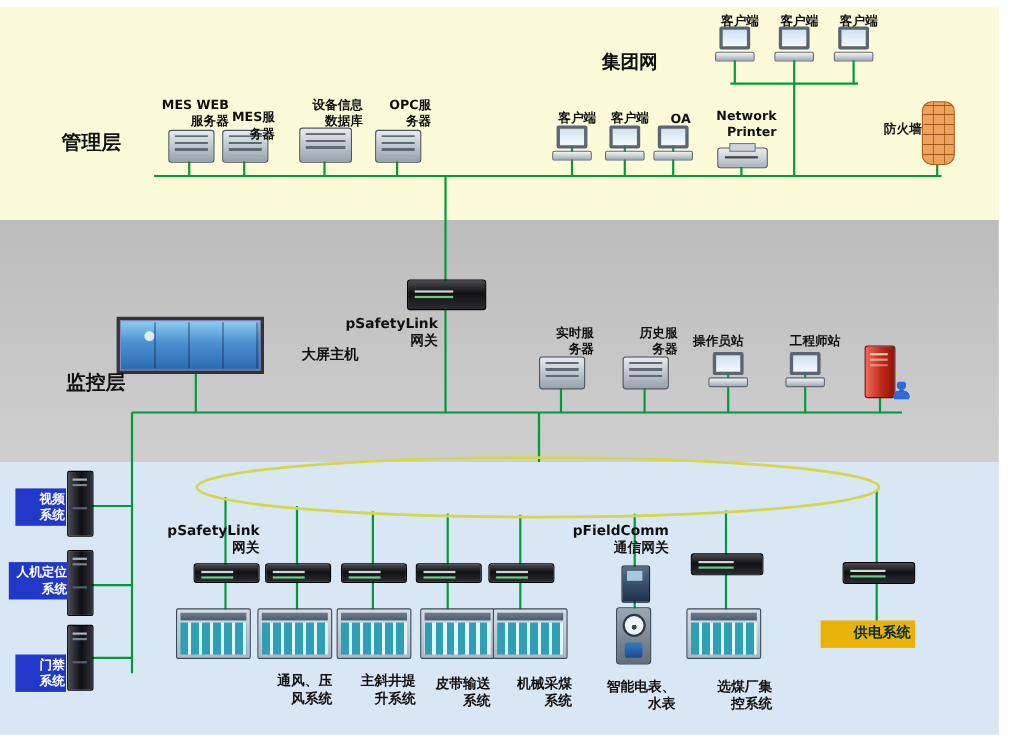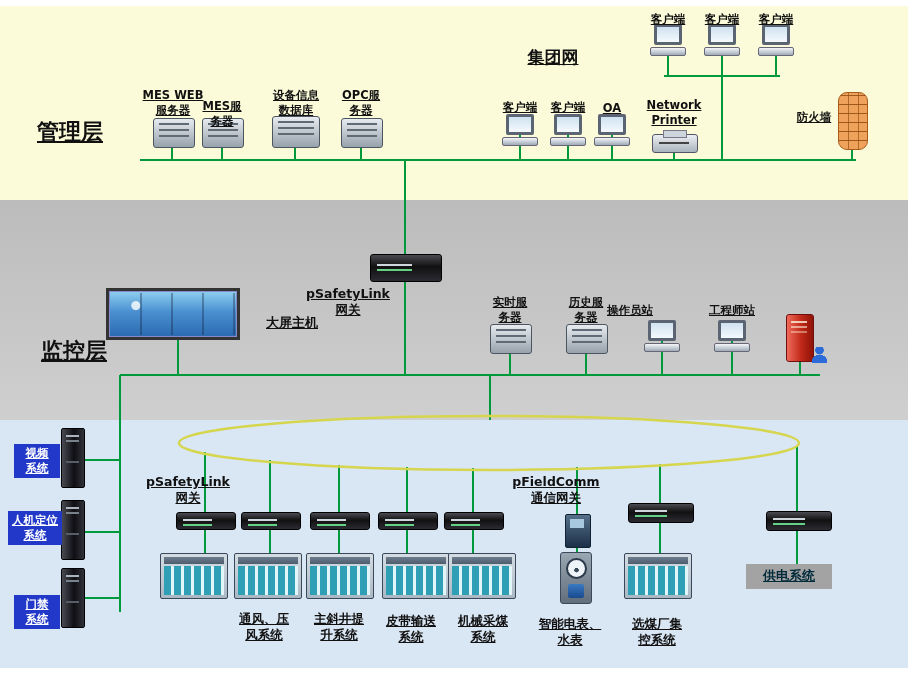--- a/index.html
+++ b/index.html
@@ -5,24 +5,24 @@
   html,body{margin:0;padding:0;background:#fff;}
   body{font-family:"DejaVu Sans",sans-serif;}
   .stage{position:relative;width:920px;height:674px;background:#fff;overflow:hidden;}
   .band{position:absolute;left:0;width:908px;}
   .band-mgmt{top:6px;height:194px;background:#fbfbd9;}
   .band-mon{top:200px;height:220px;background:linear-gradient(#bcbcbc,#cfcfcf);}
   .band-field{top:420px;height:248px;background:#d9e6f3;}
   .wires{position:absolute;left:0;top:0;z-index:1;}
   .abs{position:absolute;z-index:2;}
   .lbl{position:absolute;z-index:3;font-weight:bold;font-size:11.5px;line-height:1.3;
-       text-align:center;white-space:pre-line;color:#111;text-decoration:underline;}
-  .fs18{font-size:22px;} .fs17{font-size:17px;} .fs13{font-size:13px;margin-left:20px;} .fs12{font-size:12.5px;}
+       text-align:right;white-space:pre-line;color:#111;}
+  .fs18{font-size:18px;} .fs17{font-size:17px;} .fs13{font-size:13px;margin-left:20px;} .fs12{font-size:12.5px;}
   .lbl-blue{background:#2238c8;color:#fff;padding:2px 1px;}
-  .lbl-green{background:#a3a3a3;color:#002a3a;padding:4px 4px;font-size:13px;}
+  .lbl-green{background:#eab308;color:#002a3a;padding:4px 4px;font-size:13px;}
 
   .icon-server{width:40px;height:28px;border:1px solid #4a5560;border-radius:3px;
     background:linear-gradient(#e7ebef,#97a2ac);}
   .icon-server::before{content:"";display:block;margin:4px 5px;height:18px;
     background:repeating-linear-gradient(#5f6a74 0 2px,transparent 2px 6px);}
 
   .icon-pc{width:36px;height:32px;}
   .icon-pc::before{content:"";position:absolute;left:4px;top:0;width:22px;height:15px;
     border:3px solid #5a6472;background:linear-gradient(#cfe2f0,#f4f9fd);border-radius:2px;}
   .icon-pc::after{content:"";position:absolute;left:0;bottom:0;width:34px;height:7px;
@@ -182,21 +182,21 @@
 
   <div class="abs icon-bigscreen" style="left:106px;top:288px"></div>
   <div class="lbl fs13" style="left:238px;top:315px;width:68px">大屏主机</div>
 
   <div class="lbl" style="left:480px;top:295px;width:60px">实时服
 务器</div>
   <div class="abs icon-server" style="left:490px;top:324px"></div>
   <div class="lbl" style="left:556px;top:295px;width:60px">历史服
 务器</div>
   <div class="abs icon-server" style="left:566px;top:324px"></div>
-  <div class="lbl" style="left:598px;top:303px;width:64px">操作员站</div>
+  <div class="lbl" style="left:612px;top:303px;width:64px">操作员站</div>
   <div class="abs icon-pc" style="left:644px;top:320px"></div>
   <div class="lbl" style="left:700px;top:303px;width:64px">工程师站</div>
   <div class="abs icon-pc" style="left:714px;top:320px"></div>
   <div class="abs icon-redserver" style="left:786px;top:314px"></div>
 
   <div class="lbl fs18" style="left:34px;top:337px;width:80px">监控层</div>
 
   <div class="abs icon-tower" style="left:61px;top:428px"></div>
   <div class="lbl lbl-blue" style="left:14px;top:444px;width:44px">视频
 系统</div>

